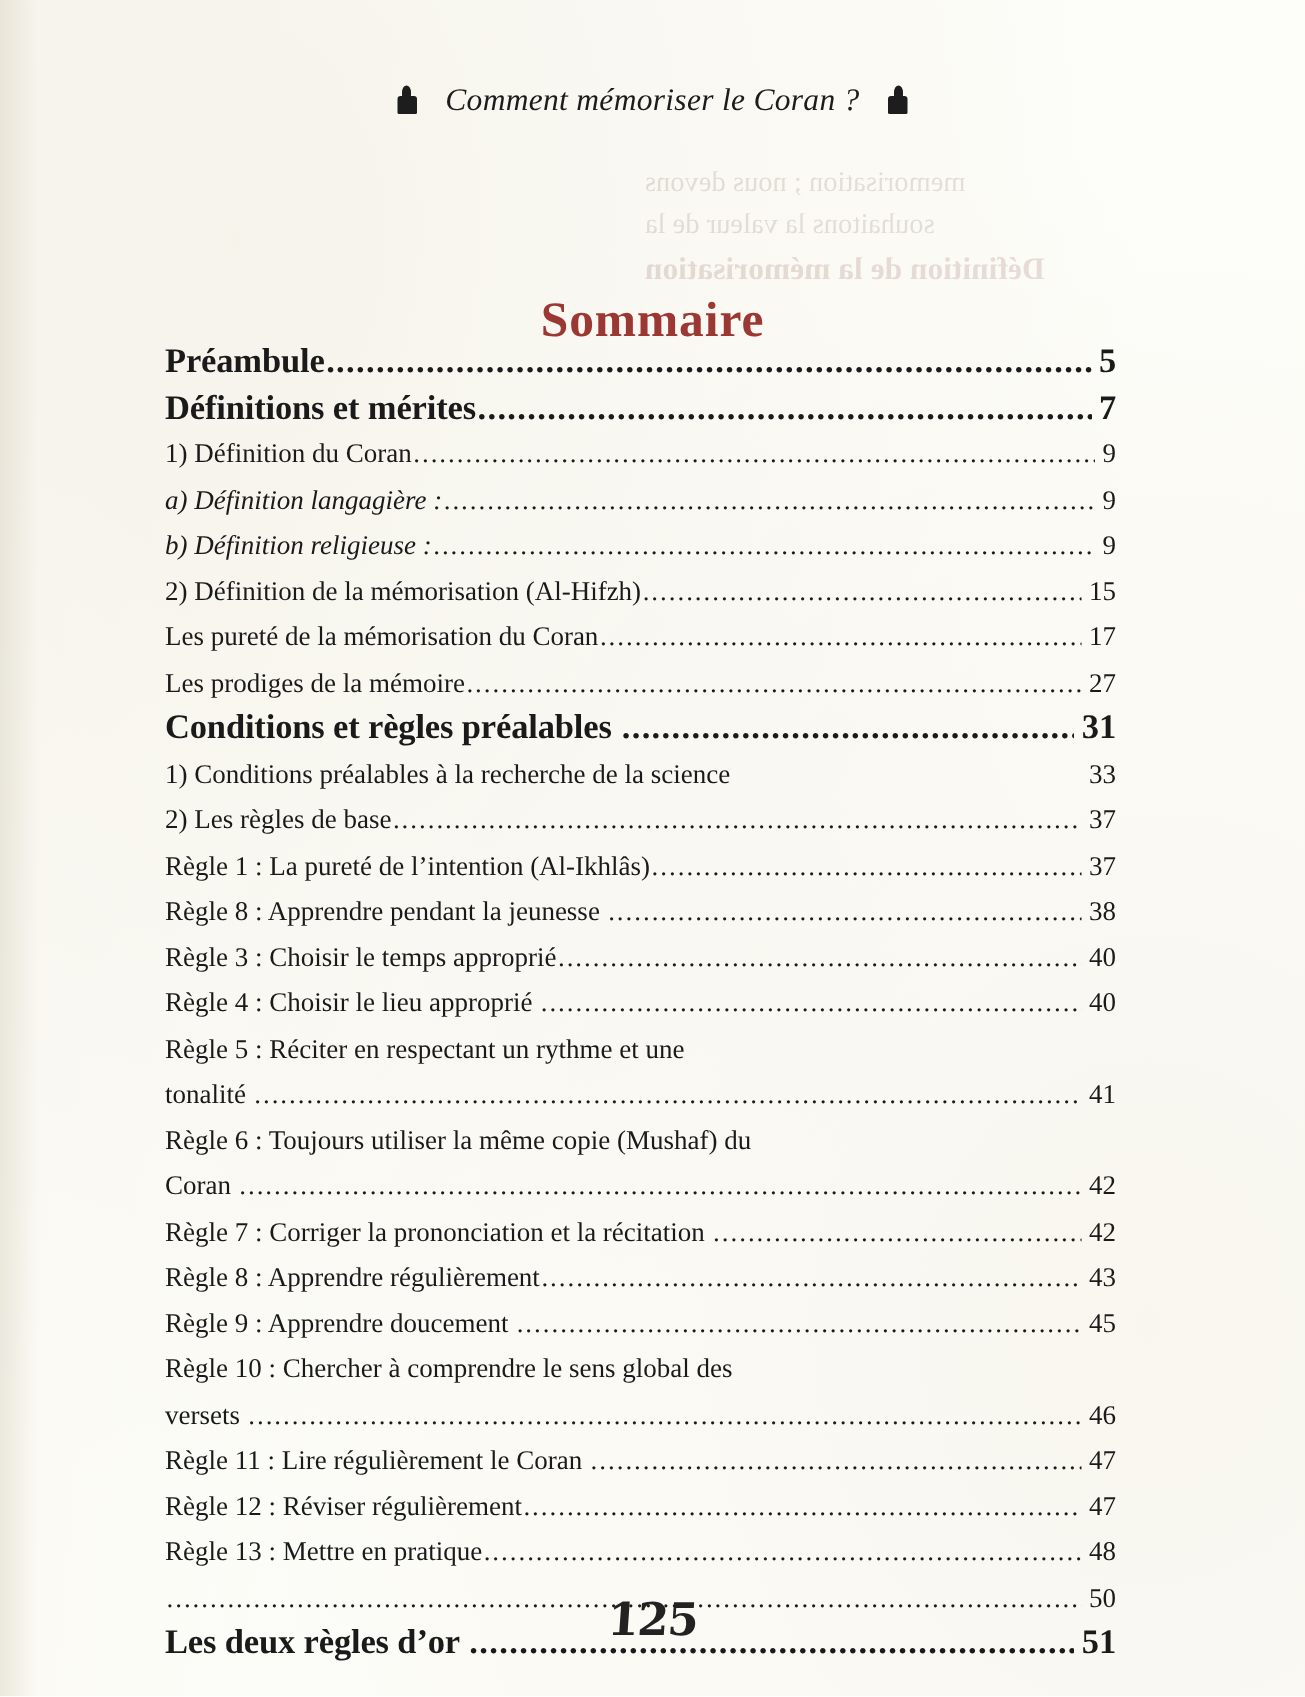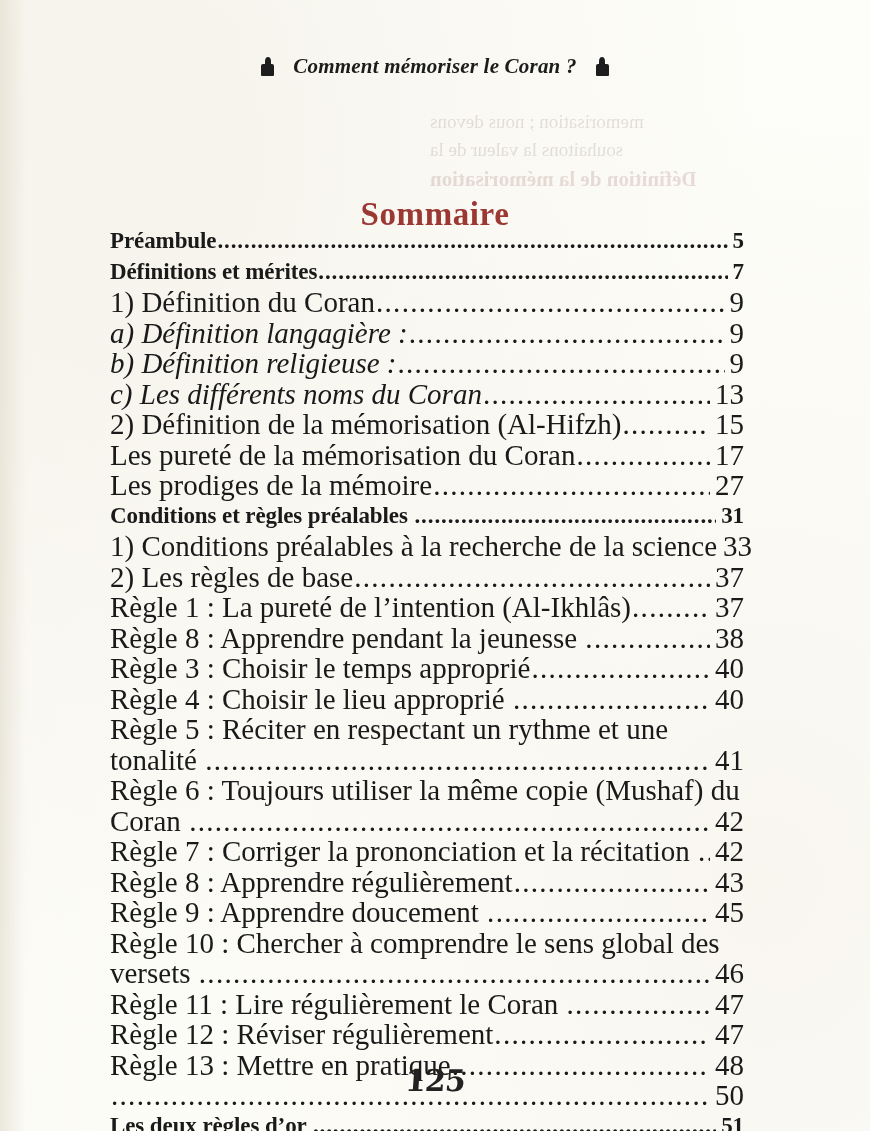--- a/index.html
+++ b/index.html
@@ -41,21 +41,21 @@
   .header {
     position: absolute;
     top: 54px;
     left: 0;
     width: 100%;
     text-align: center;
     white-space: nowrap;
   }
   .header-text {
     font-style: italic;
-    font-weight: bold;
+    font-weight: normal;
     font-size: 21px;
     letter-spacing: 0.2px;
     color: #1c1c1c;
     vertical-align: middle;
   }
   .ornament {
     display: inline-block;
     vertical-align: middle;
     width: 13px;
     height: 19px;
@@ -123,21 +123,21 @@
 
   
   .toc {
     position: absolute;
     top: 226px;
     left: 110px;
     width: 634px;
   }
   .toc-entry {
     display: block;
-    font-size: 29px;
+    font-size: 18px;
     line-height: 30.5px;
     color: #1a1a1a;
     white-space: nowrap;
   }
   .toc-entry .row {
     display: flex;
     align-items: flex-end;
     width: 100%;
   }
   .toc-entry .label {
@@ -248,27 +248,20 @@
           <span class="pageno">9</span>
         </div>
       </div>
       <div class="toc-entry lvl-italic">
         <div class="row">
           <span class="label">b) Définition religieuse :</span>
           <span class="leader"></span>
           <span class="pageno">9</span>
         </div>
       </div>
-      <div class="toc-entry lvl-italic">
-        <div class="row">
-          <span class="label">c) Les différents noms du Coran</span>
-          <span class="leader"></span>
-          <span class="pageno">13</span>
-        </div>
-      </div>
       <div class="toc-entry lvl-normal">
         <div class="row">
           <span class="label">2) Définition de la mémorisation (Al-Hifzh)</span>
           <span class="leader"></span>
           <span class="pageno">15</span>
         </div>
       </div>
       <div class="toc-entry lvl-normal">
         <div class="row">
           <span class="label">Les pureté de la mémorisation du Coran</span>

